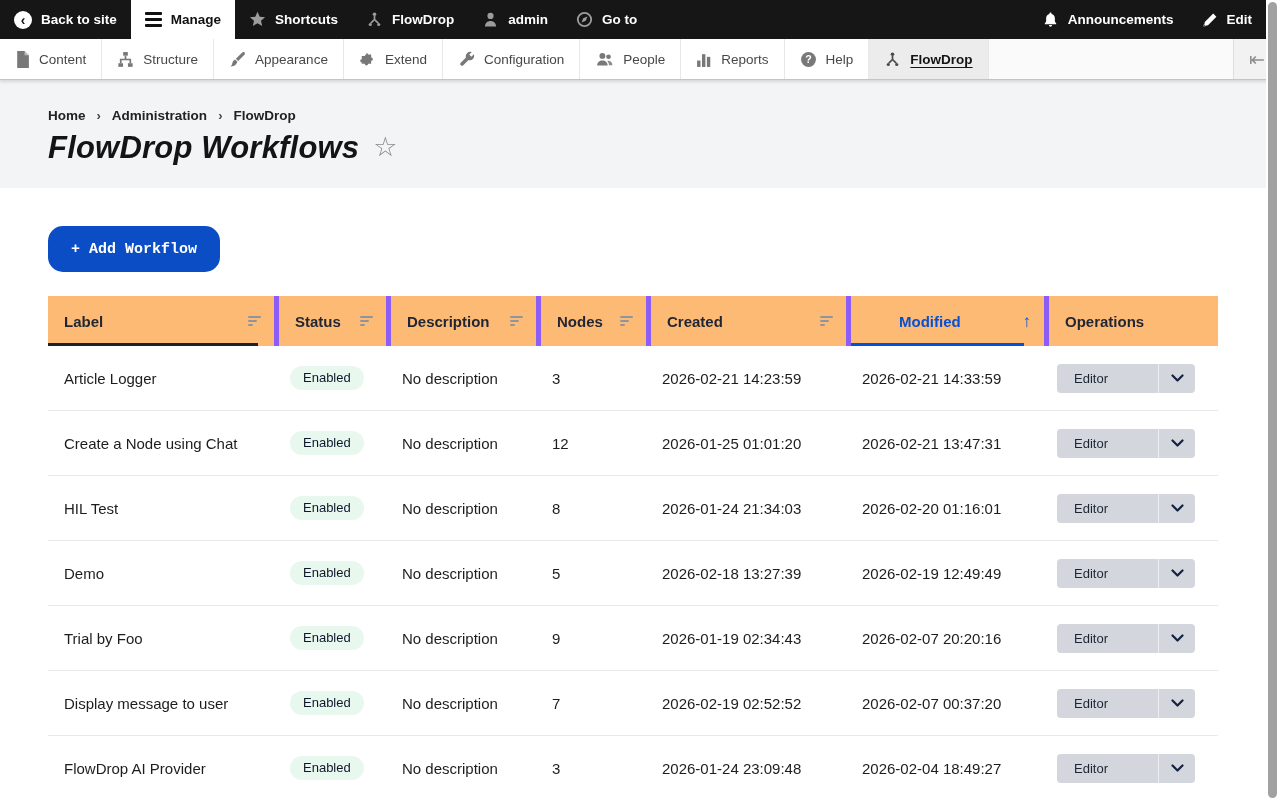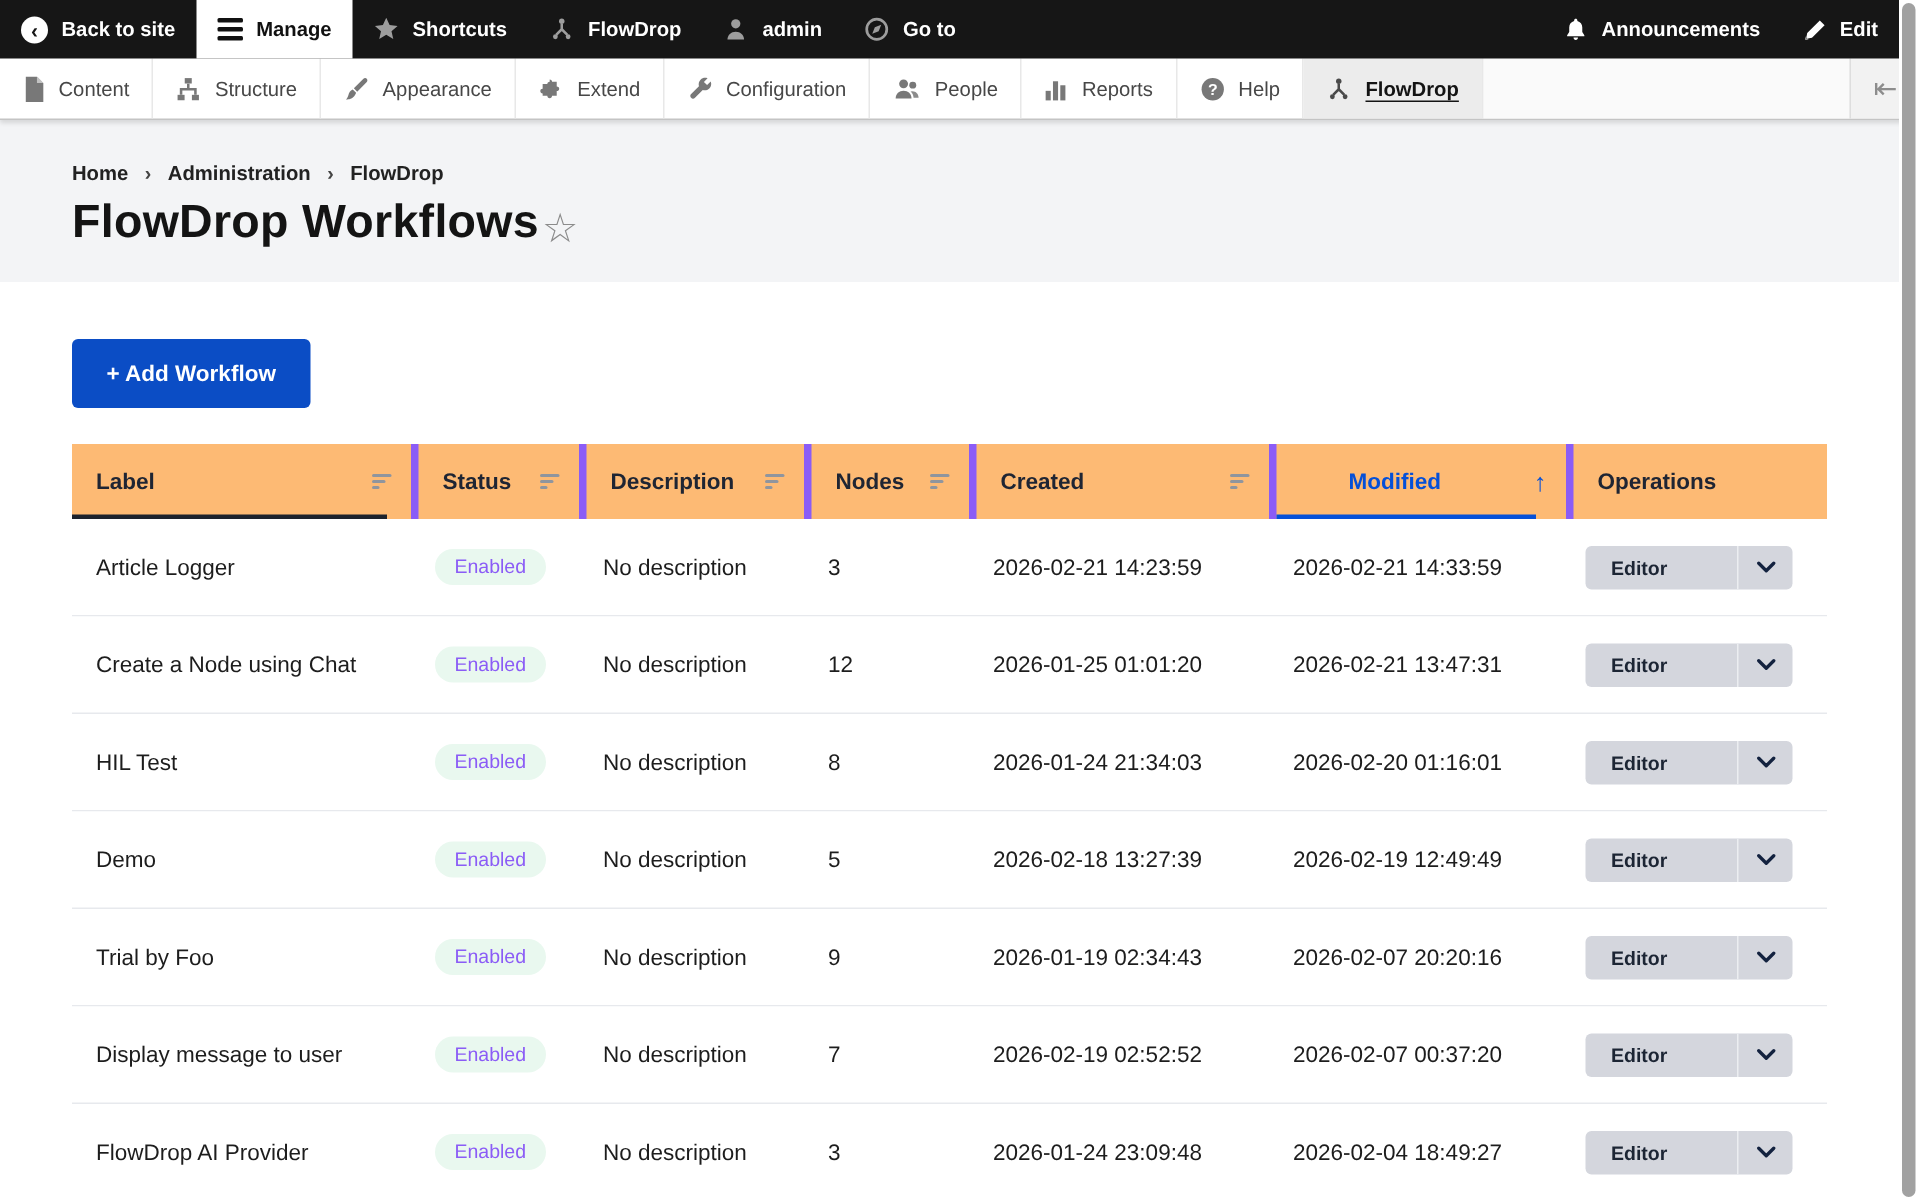--- a/index.html
+++ b/index.html
@@ -37,29 +37,29 @@
   .ab-collapse{width:46px;display:flex;align-items:center;justify-content:center;
     background:#f2f2f2;border-left:1px solid #dedede;color:#8d8d8d;font-size:19px;cursor:pointer;}
   
   .page-header{
     position:absolute;top:80px;left:0;width:1280px;height:108px;background:#f3f4f6;
   }
   .breadcrumb{position:absolute;top:28px;left:48px;display:flex;align-items:flex-end;gap:11px;
     font-size:13.5px;font-weight:700;color:#222222;}
   .breadcrumb .sep{color:#444;font-size:13px;font-weight:700;}
   .breadcrumb a{color:#222;text-decoration:none;cursor:pointer;}
-  .page-title-row{position:absolute;top:50px;left:48px;display:flex;align-items:flex-end;gap:2px;}
+  .page-title-row{position:absolute;top:50px;left:48px;display:flex;align-items:flex-start;gap:14px;font-style:italic;}
   .page-title{font-size:31px;font-weight:700;color:#141414;letter-spacing:.2px;}
   .fav-star{font-size:27px;color:#8b8b8b;cursor:pointer;line-height:1;margin-top:4px;}
   
   .btn-primary{
     position:absolute;top:226px;left:48px;height:46px;padding:0 23px;
     background:#0b4dc5;color:#fff;font-size:15px;font-weight:700;
-    border:none;border-radius:4px;display:flex;align-items:center;cursor:pointer;
-    font-family:Liberation Sans, sans-serif;
+    border:none;border-radius:15px;display:flex;align-items:center;cursor:pointer;
+    font-family:Liberation Mono, monospace;
   }
   
   .wf-table{position:absolute;top:296px;left:48px;width:1170px;}
   .thead,.trow{
     display:grid;
     grid-template-columns:226px 112px 150px 110px 200px 198px 1fr;
   }
   .thead{background:#fdba74;height:50px;font-size:15px;font-weight:700;color:#1f2533;}
   .th{display:flex;align-items:center;justify-content:space-between;
     padding:0 13px 0 16px;position:relative;cursor:pointer;}
@@ -68,25 +68,25 @@
   .th.u-blue{color:#0550d8;padding-left:48px;}
   .th.u-blue::after{content:"";position:absolute;left:0;right:20px;bottom:0;height:3px;background:#0550d8;}
   .sort{display:flex;flex-direction:column;align-items:flex-start;gap:2px;padding:2px 0;}
   .sort i{display:block;height:2px;background:#8f959e;border-radius:1px;}
   .sort i:nth-child(1){width:13px;}
   .sort i:nth-child(2){width:9px;}
   .sort i:nth-child(3){width:5px;}
   .arrow-up{font-size:17px;font-weight:700;color:#0550d8;line-height:1;}
   .trow{height:64px;border-bottom:1px solid #e7e9ed;font-size:15px;color:#1d1d1d;background:#fff;}
   .td{display:flex;align-items:center;padding-left:16px;}
-  .pill{background:#e9f8ef;color:#8b5cf6;font-size:13px;padding:5px 13px;border-radius:14px;line-height:1.15;}
+  .pill{background:#e9f8ef;color:#0f172a;font-size:13px;padding:5px 13px;border-radius:14px;line-height:1.15;}
   .dropbutton{display:flex;align-items:stretch;width:138px;height:29px;background:#d4d6dd;
     border-radius:4px;overflow:hidden;cursor:pointer;margin-left:-3px;}
   .db-main{flex:1;display:flex;align-items:center;padding-left:17px;
-    font-size:13px;font-weight:700;color:#1c2534;}
+    font-size:13px;font-weight:400;color:#1c2534;}
   .db-sep{width:1px;background:#eceef1;margin:0;}
   .db-toggle{width:36px;display:flex;align-items:center;justify-content:center;}
   
   .scroll-rail{position:absolute;top:0;right:0;width:14px;height:800px;background:#ffffff;z-index:20;}
   .scroll-thumb{position:absolute;left:2px;right:3px;top:2px;bottom:2px;background:#a1a1a1;border-radius:6px;}
   svg{display:block;}
 </style>
 </head>
 <body>
 

